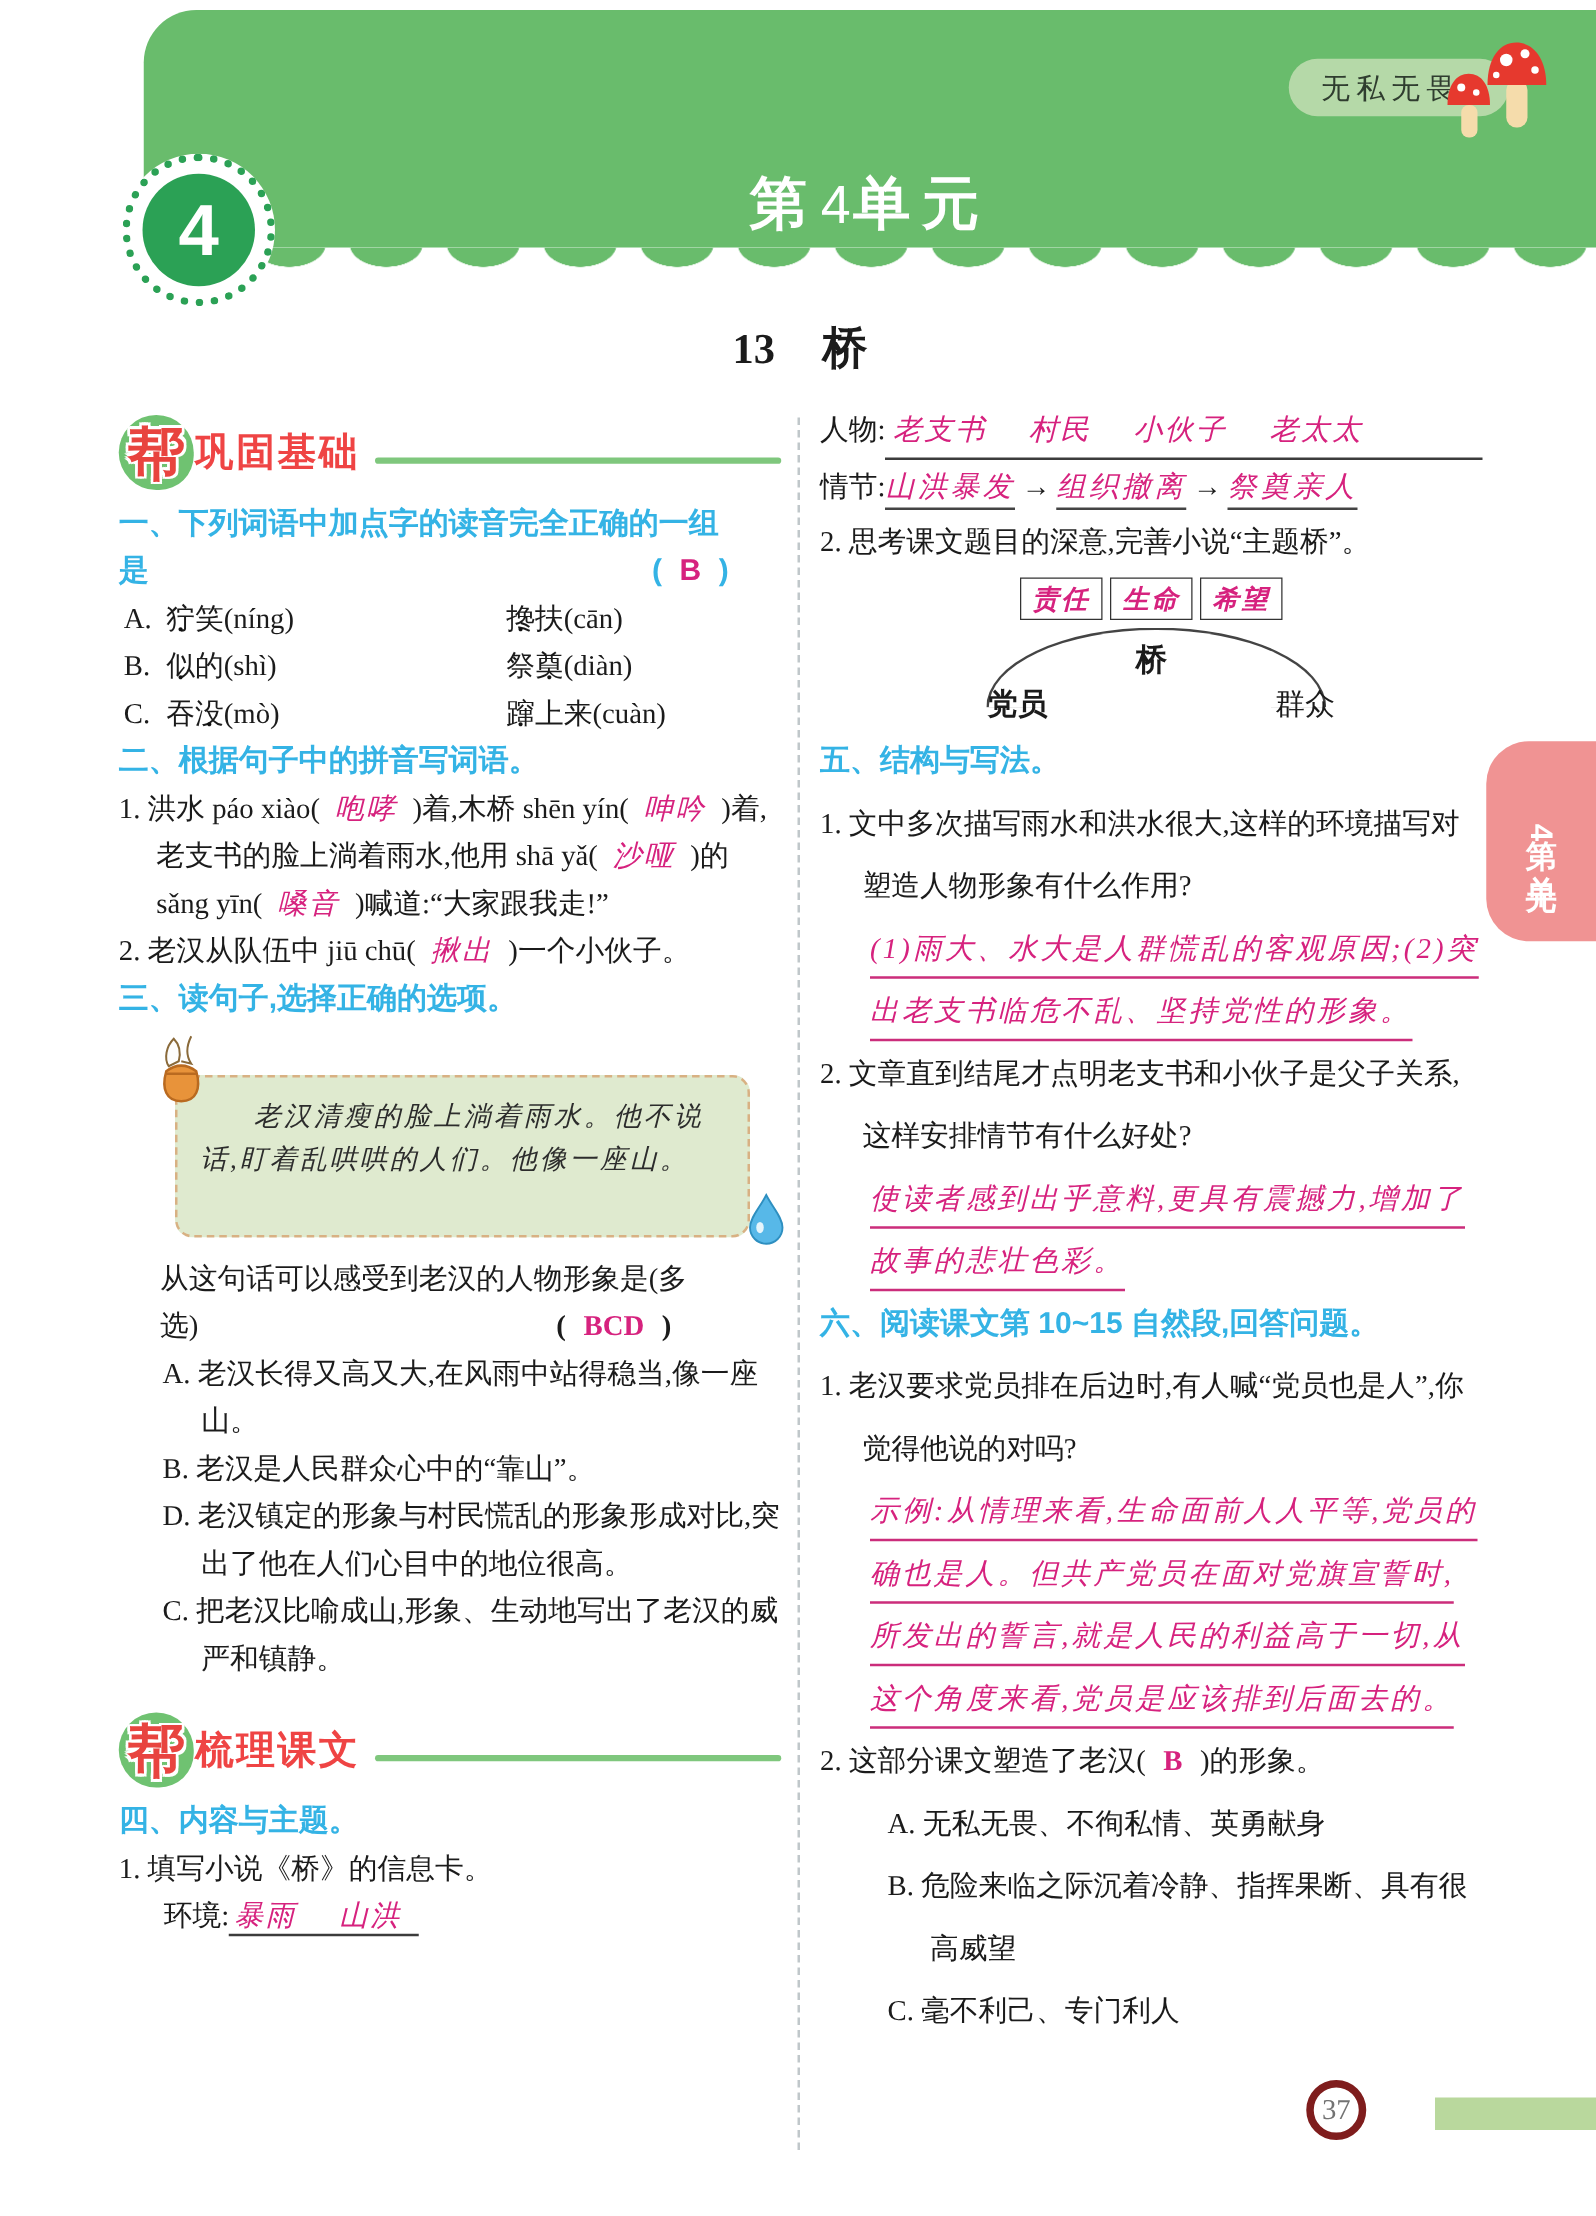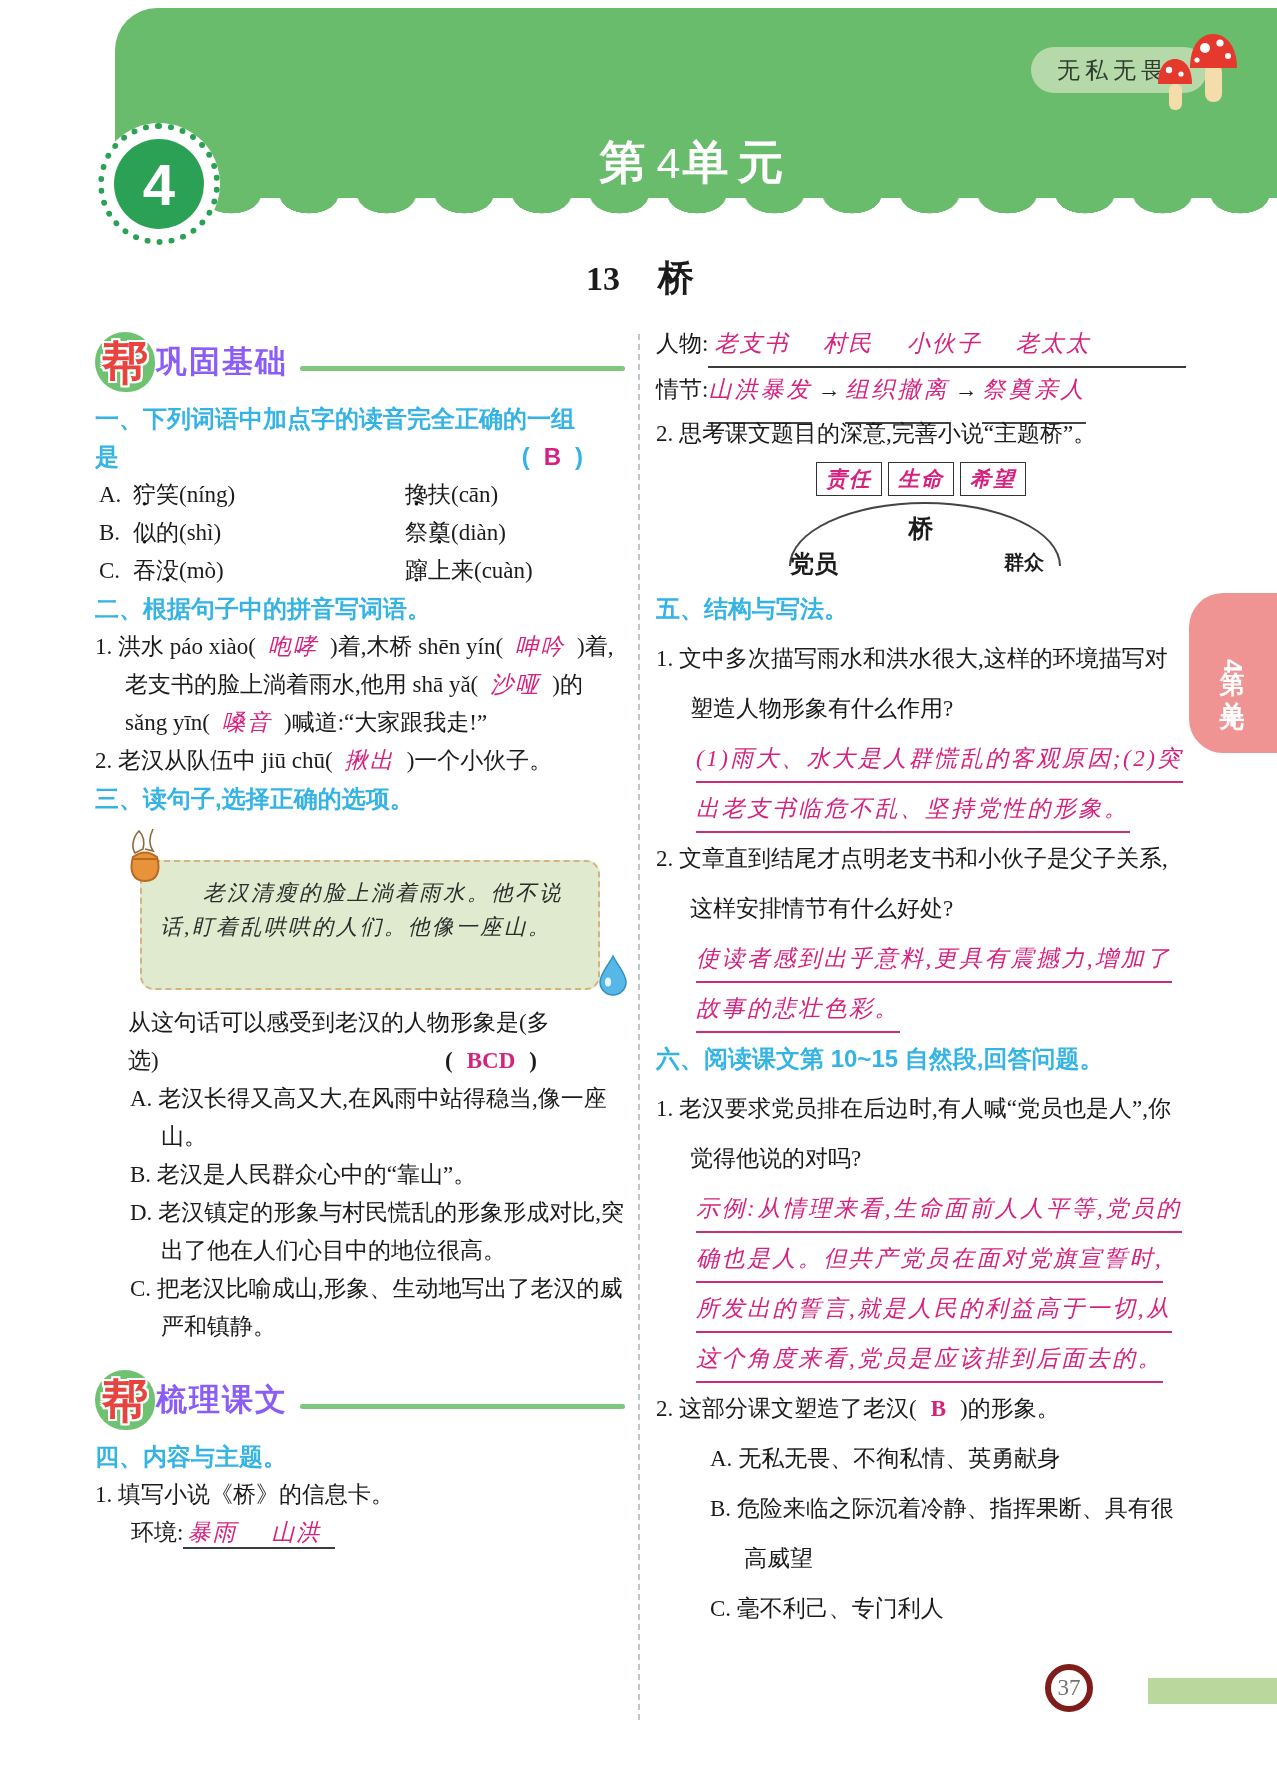--- a/index.html
+++ b/index.html
@@ -42,21 +42,21 @@
   .col-left  { left:95px;  top:330px; width:530px; line-height:38px; }
   .col-right { left:656px; top:322px; width:530px; line-height:44px; }
   .lh50 { line-height:50px; }
 
   
   .sec-head { display:flex; align-items:center; height:64px; margin-bottom:6px; }
   .bang-badge { width:60px; height:60px; background:#6fc271; border-radius:50% 50% 46% 50%;
             display:flex; align-items:center; justify-content:center; flex:none; }
   .bang { font-family:"Liberation Sans",sans-serif; font-weight:900; font-size:47px; color:#e8443f; line-height:1;
             text-shadow:2px 0 #fff,-2px 0 #fff,0 2px #fff,0 -2px #fff,2px 2px #fff,-2px -2px #fff,2px -2px #fff,-2px 2px #fff; }
-  .sec-title { font-family:"Liberation Sans",sans-serif; font-weight:bold; font-size:31px; color:#8b5cf6;
+  .sec-title { font-family:"Liberation Sans",sans-serif; font-weight:bold; font-size:31px; color:#ef4444;
             margin-left:1px; letter-spacing:2px; }
   .sec-line { flex:1; height:5px; background:#7fc77d; border-radius:3px; margin-left:12px; margin-top:12px; }
 
   .h-blue { font-family:"Liberation Sans",sans-serif; font-weight:bold; font-size:24px; color:#34b3e5; }
   .split { display:flex; justify-content:space-between; padding-right:42px; }
   .ans-paren { color:#34b3e5; font-weight:bold; }
   .hw-letter { color:#d6227e; font-weight:bold; font-style:normal; margin:0 14px; }
 
   
   .opt-row { display:flex; padding-left:4px; }
@@ -80,35 +80,35 @@
             color:#2c2c2c; font-style:italic; min-height:130px; }
   .quote-box p { margin:0; text-indent:2em; }
   .broom { position:absolute; left:-24px; top:-36px; }
   .droplet { position:absolute; right:-32px; bottom:-8px; }
 
   
   .card-row { display:flex; }
   .card-label { flex:none; }
   .fill { flex:1; border-bottom:2px solid #3c3c3c; }
   .fill .hw-run { color:#d6227e; font-style:italic; letter-spacing:2px; word-spacing:26px; padding-left:6px;margin-top:24px; }
-  .u-hw { color:#d6227e; font-style:italic; letter-spacing:3px; border-bottom:2px solid #444; padding-bottom:20px; }
+  .u-hw { color:#d6227e; font-style:italic; letter-spacing:3px; border-bottom:2px solid #444; padding-bottom:4px; }
   .arrow { margin:0 5px; }
 
   
   .diagram { position:relative; height:126px; margin-top:2px; }
   .dbox-row { position:absolute; left:0; right:0; top:4px; display:flex; justify-content:center; gap:6px; }
   .dbox { width:66px; height:34px; border:1.5px solid #333; box-sizing:border-box; display:flex; align-items:center;
             justify-content:center; font-size:21px; color:#d6227e; font-style:italic; font-weight:bold;
             letter-spacing:2px; line-height:1; }
   .arc { position:absolute; left:133px; top:44px; width:272px; height:64px; border:2px solid #444; border-bottom:none;
             border-radius:140px 140px 0 0 / 66px 66px 0 0; box-sizing:border-box; }
   .bridge-label { position:absolute; left:0; right:0; top:58px; text-align:center; font-weight:bold;
             font-size:25px; line-height:1; }
   .arc-left  { position:absolute; left:134px; top:94px; font-weight:bold; font-size:24px; line-height:1; }
-  .arc-right { position:absolute; left:348px; top:94px; font-weight:bold; font-size:20px; line-height:1; }
+  .arc-right { position:absolute; left:364px; top:94px; font-weight:normal; font-size:24px; line-height:1; }
 
   .q-item { padding-left:34px; text-indent:-34px; }
   .ans-block { padding-left:40px; }
   .hw-ans { color:#d6227e; font-style:italic; letter-spacing:2.5px;
             border-bottom:2px solid #cb2d7b; padding-bottom:10px; }
   .q-opt { padding-left:88px; text-indent:-34px; }
 
   .env-row { padding-left:36px; }
   .env-ans { border-bottom:2px solid #3c3c3c; padding:0 14px 2px 4px; }
   .env-ans .hw-run2 { color:#d6227e; font-style:italic; letter-spacing:2px; word-spacing:26px; }

